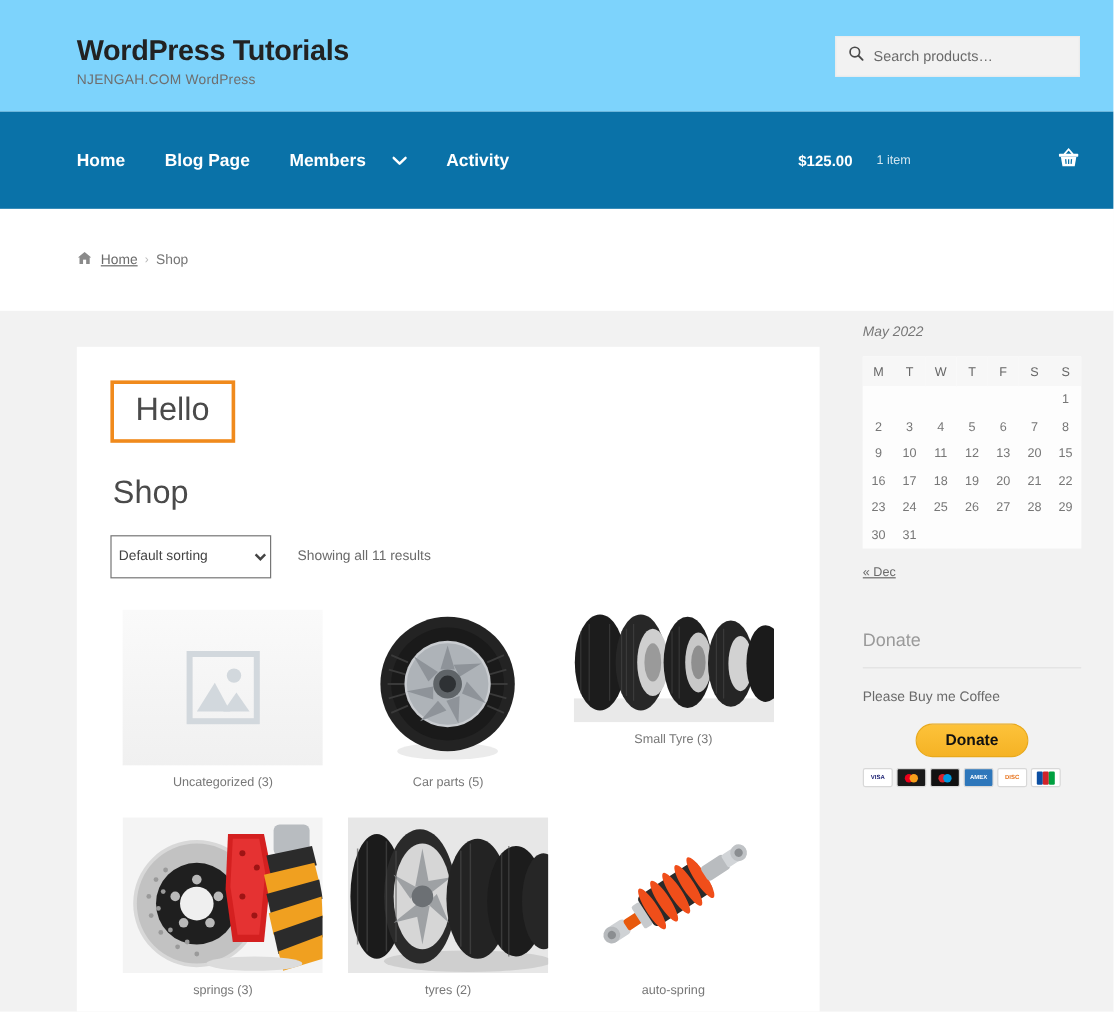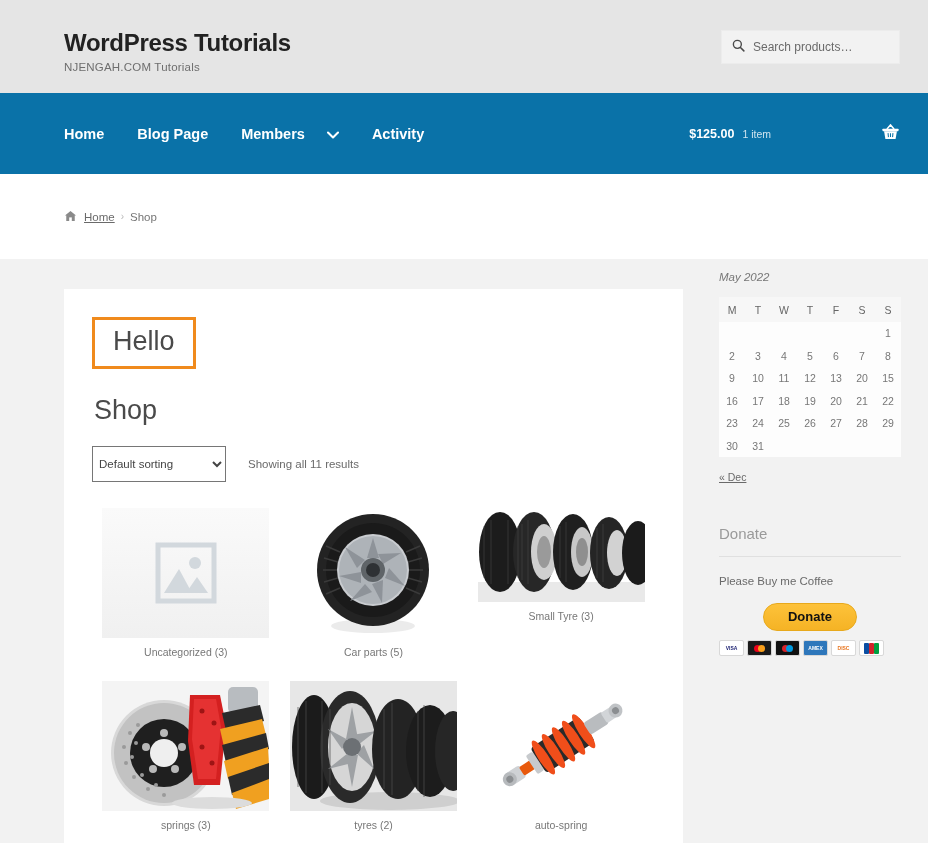--- a/index.html
+++ b/index.html
@@ -5,35 +5,35 @@
   * { box-sizing: border-box; margin: 0; padding: 0; }
   html, body {
     width: 928px; height: 843px;
     font-family: "Liberation Sans", sans-serif;
     background: #ffffff;
     overflow: hidden;
   }
 
   
   .site-header {
-    background: #e5e5e5;
+    background: #7dd3fc;
     height: 93px;
     position: relative;
   }
   .brand { position: absolute; left: 64px; top: 30px; }
   .site-title {
     font-size: 24px; font-weight: bold; color: #222222;
     letter-spacing: -0.3px; line-height: 1.1;
   }
   .site-tagline {
     font-size: 11.5px; color: #6e6e6e; margin-top: 5px; letter-spacing: .2px;
   }
   .search-wrap {
     position: absolute; right: 28px; top: 30px;
-    width: 179px; height: 34px;
+    width: 204px; height: 34px;
     background: #f2f2f2; border: 1px solid #ececec;
     display: flex; align-items: center; padding: 0 10px;
   }
   .search-icon { margin-right: 8px; flex: 0 0 auto; display: block; }
   .search-input {
     border: 0; outline: 0; background: transparent;
     font-family: "Liberation Sans", sans-serif;
     font-size: 12px; color: #6a6a6a; width: 100%;
   }
   .search-input::placeholder { color: #6a6a6a; }
@@ -45,21 +45,21 @@
   }
   .nav-list { display: flex; align-items: center; list-style: none; margin-left: 64px; }
   .nav-item {
     color: #ffffff; font-size: 14.5px; font-weight: 600;
     margin-right: 33px; display: flex; align-items: center; cursor: pointer;
     white-space: nowrap;
   }
   .nav-caret { margin-left: 22px; display: inline-block; }
   .cart-wrap {
     position: absolute; right: 28px; top: 50%; transform: translateY(-50%);
-    display: flex; align-items: center; gap: 0;
+    display: flex; align-items: center; gap: 12px;
   }
   .cart-total { color: #ffffff; font-size: 12.5px; font-weight: bold; }
   .cart-count { color: #cfe4ef; font-size: 10.5px; margin-left: 8px; }
   .cart-icon { margin-left: 110px; display: block; }
 
   
   .breadcrumb-bar {
     background: #ffffff; height: 85px; display: flex; align-items: center;
   }
   .breadcrumb { margin-left: 64px; display: flex; align-items: center; font-size: 11.5px; color: #767676; }
@@ -172,21 +172,21 @@
   .c-disc { background: #ffffff; color: #e87722; }
   .c-jcb  { background: #ffffff; }
   .dot { width: 7px; height: 7px; border-radius: 50%; display: inline-block; }
 </style>
 </head>
 <body>
 
 <header class="site-header">
   <div class="brand">
     <div class="site-title">WordPress Tutorials</div>
-    <div class="site-tagline">NJENGAH.COM Tutorials</div>
+    <div class="site-tagline">NJENGAH.COM WordPress</div>
   </div>
 
   <div class="search-wrap">
     <span class="search-icon">
       <svg width="13" height="13" viewBox="0 0 16 16">
         <circle cx="6.6" cy="6.6" r="4.9" fill="none" stroke="#4a4a4a" stroke-width="1.7"></circle>
         <line x1="10.4" y1="10.4" x2="14.6" y2="14.6" stroke="#4a4a4a" stroke-width="1.9" stroke-linecap="round"></line>
       </svg>
     </span>
     <input class="search-input" type="text" placeholder="Search products…" style="">

